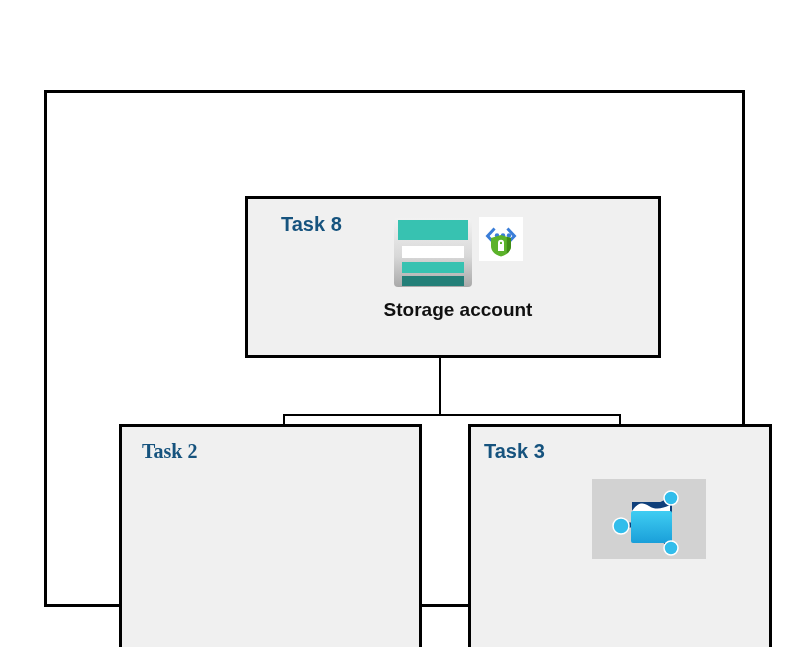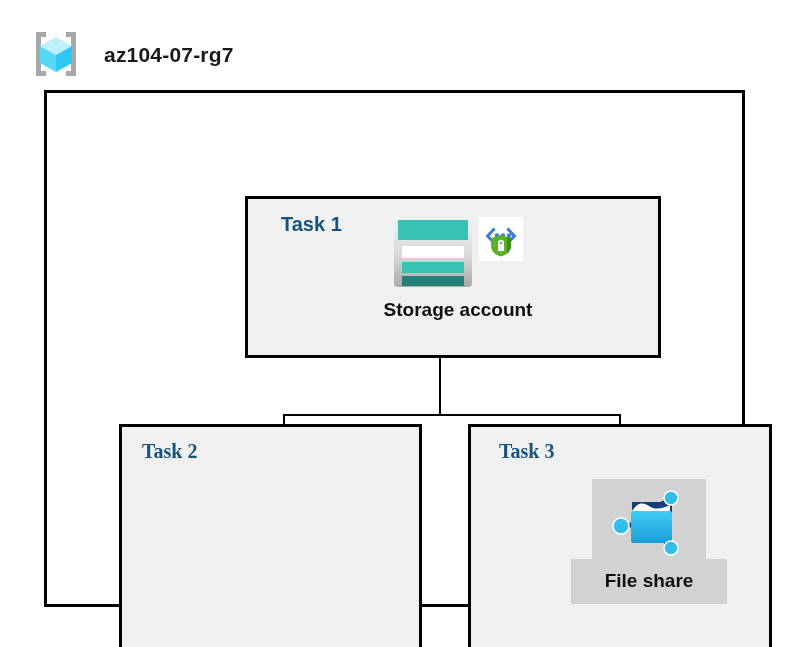--- a/index.html
+++ b/index.html
@@ -74,21 +74,21 @@
   .task-label {
     position: absolute;
     font-size: 20px;
     font-weight: bold;
     color: #16537e;
     white-space: nowrap;
     line-height: 1;
   }
   #task-1 .task-label { left: 33px; top: 15px; }
   #task-2 .task-label { left: 20px; top: 14px; font-family: Liberation Serif, serif; }
-  #task-3 .task-label { left: 28px; top: 14px; font-family: Liberation Serif, serif; }
+  #task-3 .task-label { left: 13px; top: 14px; }
 
   
   .node {
     position: absolute;
     display: flex;
     flex-direction: column;
     align-items: center;
   }
   .node-caption {
     font-size: 19px;
@@ -138,47 +138,30 @@
   #conn-drop-left  { left: 236px; top: 321px; height: 67px; }
   #conn-drop-right { left: 572px; top: 321px; height: 67px; }
 
   .svg-ico { display: block; }
 </style>
 </head>
 <body>
 
 <div id="stage">
 
-  <div class="rg-header">
-    <div class="rg-icon">
-      <svg class="svg-ico" width="56" height="56" viewBox="0 0 56 56" aria-hidden="true">
-
-        <path d="M18 6 L8 6 L8 50 L18 50 L18 45 L13 45 L13 11 L18 11 Z" fill="#a8a8a8"></path>
-
-        <path d="M38 6 L48 6 L48 50 L38 50 L38 45 L43 45 L43 11 L38 11 Z" fill="#a8a8a8"></path>
-
-        <path d="M28 11 L44 20 L28 29 L12 20 Z" fill="#bdefff"></path>
-
-        <path d="M12 20 L28 29 L28 46 L12 37 Z" fill="#56d9f7"></path>
-
-        <path d="M44 20 L44 37 L28 46 L28 29 Z" fill="#2ec7ef"></path>
-      </svg>
-    </div>
-    <div class="rg-title">az104-07-rg7</div>
-  </div>
 
   <div class="rg-container">
 
     <div class="conn conn-v" id="conn-trunk"></div>
     <div class="conn conn-h" id="conn-bus"></div>
     <div class="conn conn-v" id="conn-drop-left"></div>
     <div class="conn conn-v" id="conn-drop-right"></div>
 
     <div class="task-box" id="task-1">
-      <div class="task-label">Task 1</div>
+      <div class="task-label">Task 8</div>
 
       <div class="node" id="node-storage">
         <div class="icon-row">
 
           <span>
             <svg class="svg-ico" width="80" height="71" viewBox="0 0 80 71" aria-hidden="true">
               <defs>
                 <linearGradient id="stgBody" x1="0" y1="0" x2="0" y2="1">
                   <stop offset="0%" stop-color="#f2f2f2"></stop>
                   <stop offset="55%" stop-color="#d8d8d8"></stop>
@@ -245,18 +228,17 @@
               <path d="M22 26 C28 17 33 17 39 21 C45 25 52 24 60 20 L60 29 L22 31 Z" fill="#ffffff"></path>
 
               <rect x="21" y="26" width="41" height="32" rx="2" ry="2" fill="url(#fsBody)"></rect>
 
               <circle cx="61" cy="13" r="7" fill="#32bdeb" stroke="#ffffff" stroke-width="1.5"></circle>
               <circle cx="11" cy="41" r="8" fill="#32bdeb" stroke="#ffffff" stroke-width="1.5"></circle>
               <circle cx="61" cy="63" r="7" fill="#32bdeb" stroke="#ffffff" stroke-width="1.5"></circle>
             </svg>
           </span>
         </div>
-        <div class="node-caption">File share</div>
       </div>
     </div>
 
   </div>
 </div>
 
 </body></html>

